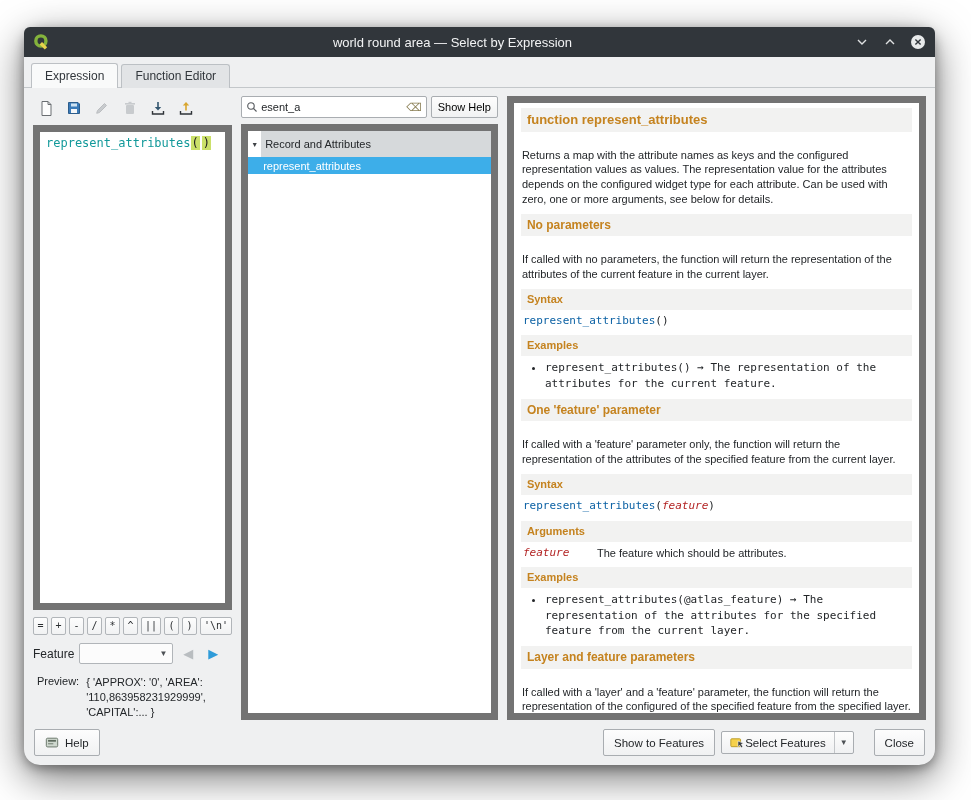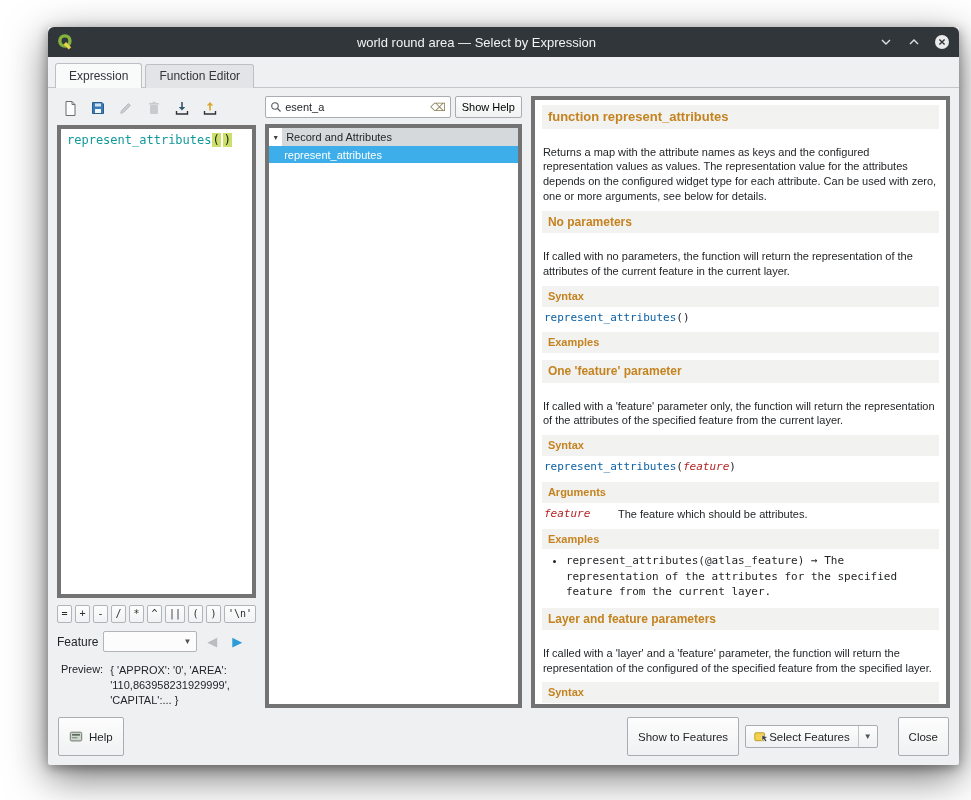--- a/index.html
+++ b/index.html
@@ -5,22 +5,22 @@
   * { box-sizing: border-box; margin: 0; padding: 0; }
   html, body { width: 971px; height: 800px; }
   body {
     font-family: "Liberation Sans", sans-serif;
     background: #ffffff;
     position: relative;
     overflow: hidden;
     color: #232629;
   }
   .window {
-    position: absolute; left: 48px; top: 27px; width: 911px; height: 738px;
-    background: #eff0f1; border-radius: 2px;
+    position: absolute; left: 24px; top: 27px; width: 911px; height: 738px;
+    background: #eff0f1; border-radius: 16px;
     box-shadow: 0 12px 40px rgba(0,0,0,.55), 0 3px 12px rgba(0,0,0,.35);
     display: flex; flex-direction: column;
   }
   
   .titlebar {
     flex: 0 0 30px; background: #31363b; border-radius: 6px 6px 0 0;
     display: flex; align-items: center; padding: 0 9px; gap: 6px;
   }
   .title { flex: 1; text-align: center; color: #f2f3f4; font-size: 13px;
     white-space: nowrap; overflow: hidden; }
@@ -33,21 +33,21 @@
     padding: 4px 13px 5px; font-size: 12px; color: #31363b;
     background: #e2e4e6; border: 1px solid #bcc0c4; border-bottom: none;
     border-radius: 3px 3px 0 0; margin-right: 3px; position: relative; top: 1px; cursor: pointer;
   }
   .tab.active { background: #f9fafa; padding-top: 5px; }
   
   .content { flex: 1; display: flex; padding: 8px 9px 6px; gap: 9px; min-height: 0; }
   .col-left  { flex: 0 0 198px; display: flex; flex-direction: column; min-height: 0; }
   .col-mid   { flex: 0 0 150px; display: flex; flex-direction: column; min-height: 0; }
   .col-right { flex: 1; min-width: 0; display: flex; }
-  .panel-border { background: #fff; border: 4px solid #737373; }
+  .panel-border { background: #fff; border: 7px solid #737373; }
   
   .toolbar { display: flex; gap: 3px; margin-bottom: 6px; align-items: center; }
   .tb-btn { width: 25px; height: 23px; border: none; background: transparent; border-radius: 3px;
     display: flex; align-items: center; justify-content: center; cursor: pointer; }
   .tb-btn.disabled { opacity: .45; }
   .editor { flex: 1; padding: 4px 6px; font-family: "DejaVu Sans Mono", monospace;
     font-size: 12px; overflow: hidden; min-height: 0; cursor: text; }
   .fn-teal { color: #12999a; }
   .paren { background: #cbe06a; color: #202020; padding: 0 1px; }
   .paren.close { margin-left: 2px; }
@@ -69,21 +69,21 @@
   
   .search-row { display: flex; gap: 4px; margin-bottom: 6px; }
   .search-box { flex: 1; display: flex; align-items: center; gap: 3px; background: #fff;
     border: 1px solid #a9adb1; border-radius: 2px; height: 22px; padding: 0 4px; min-width: 0; }
   .search-box input { border: none; outline: none; flex: 1; min-width: 0; font-size: 11px;
     font-family: "Liberation Sans", sans-serif; background: transparent; color: #232629; }
   .clear-icon { font-size: 11px; color: #8a7f55; cursor: pointer; line-height: 1; }
   .show-help { font-size: 11px; padding: 3px 6px; background: linear-gradient(#fdfdfd,#f1f2f3);
     border: 1px solid #a9adb1; border-radius: 2px; white-space: nowrap; cursor: pointer; }
   .tree { flex: 1; font-size: 11px; overflow: hidden; }
-  .tree-group { display: flex; align-items: center; height: 18px; cursor: pointer; }
+  .tree-group { display: flex; align-items: center; height: 26px; cursor: pointer; }
   .expander { width: 13px; text-align: center; font-size: 7px; color: #3f4246; }
   .group-label { flex: 1; background: #d6d9db; height: 100%; display: flex; align-items: center; padding: 0 4px; }
   .tree-item { height: 17px; display: flex; align-items: center; padding-left: 15px; cursor: pointer; white-space: nowrap; }
   .tree-item.selected { background: #3daee9; color: #fff; }
   
   .help { flex: 1; padding: 5px 7px; overflow: hidden; font-size: 11px; line-height: 1.35; }
   .hbar { background: #f2f2f1; padding: 3px 6px; margin: 7px 0 4px; color: #c5831f; font-weight: bold; }
   .hbar.h1 { font-size: 13px; margin-top: 0; }
   .hbar.h2 { font-size: 12px; }
   .hbar.h3 { font-size: 11px; }
@@ -91,21 +91,21 @@
   .codeline { font-family: "DejaVu Sans Mono", monospace; font-size: 11px; margin: 3px 2px 7px; }
   .fn { color: #0b61a4; }
   .param { color: #b22222; font-style: italic; }
   .args { margin: 3px 2px 7px; }
   .arg-row { display: flex; gap: 16px; margin: 2px 0; }
   .arg-name { font-family: "DejaVu Sans Mono", monospace; color: #b22222; font-style: italic; min-width: 58px; }
   .examples { margin: 3px 0 8px 24px; }
   .examples li { font-family: "DejaVu Sans Mono", monospace; font-size: 11px; margin: 2px 0; line-height: 1.4; }
   
   .footer { flex: 0 0 34px; display: flex; align-items: center; padding: 3px 10px 9px; gap: 6px; }
-  .btn { display: flex; align-items: center; gap: 6px; font-size: 11.5px; height: 39px; padding: 0 10px;
+  .btn { display: flex; align-items: center; gap: 6px; font-size: 11.5px; height: 27px; padding: 0 10px;
     background: linear-gradient(#fdfdfd,#f0f1f2); border: 1px solid #a9adb1; border-radius: 2px;
     color: #232629; cursor: pointer; white-space: nowrap; }
   .spacer { flex: 1; }
   .split { display: flex; align-items: stretch; height: 23px; border: 1px solid #a9adb1; border-radius: 2px;
     background: linear-gradient(#fdfdfd,#f0f1f2); cursor: pointer; }
   .split .main { display: flex; align-items: center; gap: 0; padding: 0 8px; font-size: 11.5px; }
   .split .arrow { display: flex; align-items: center; padding: 0 5px; border-left: 1px solid #c2c5c8;
     font-size: 8px; color: #4d5155; }
   .close-gap { width: 8px; }
 </style>
@@ -253,20 +253,23 @@
     <div class="col-right">
       <div class="help panel-border">
         <div class="hbar h1">function represent_attributes</div>
         <div id="help-blocks">
             <p class="help-p">Returns a map with the attribute names as keys and the configured representation values as values. The representation value for the attributes depends on the configured widget type for each attribute. Can be used with zero, one or more arguments, see below for details.</p>
             <div class="hbar h2">No parameters</div>
             <p class="help-p">If called with no parameters, the function will return the representation of the attributes of the current feature in the current layer.</p>
             <div class="hbar h3">Syntax</div>
             <div class="codeline"><span class="fn">represent_attributes</span>()</div>
             <div class="hbar h3">Examples</div>
+            <ul class="examples">
+              <li>represent_attributes() → The representation of the attributes for the current feature.</li>
+            </ul>
             <div class="hbar h2">One 'feature' parameter</div>
             <p class="help-p">If called with a 'feature' parameter only, the function will return the representation of the attributes of the specified feature from the current layer.</p>
             <div class="hbar h3">Syntax</div>
             <div class="codeline"><span class="fn">represent_attributes</span>(<span class="param">feature</span>)</div>
             <div class="hbar h3">Arguments</div>
             <div class="args">
               <div class="arg-row">
                 <span class="arg-name">feature</span>
                 <span class="arg-desc">The feature which should be attributes.</span>
               </div>

